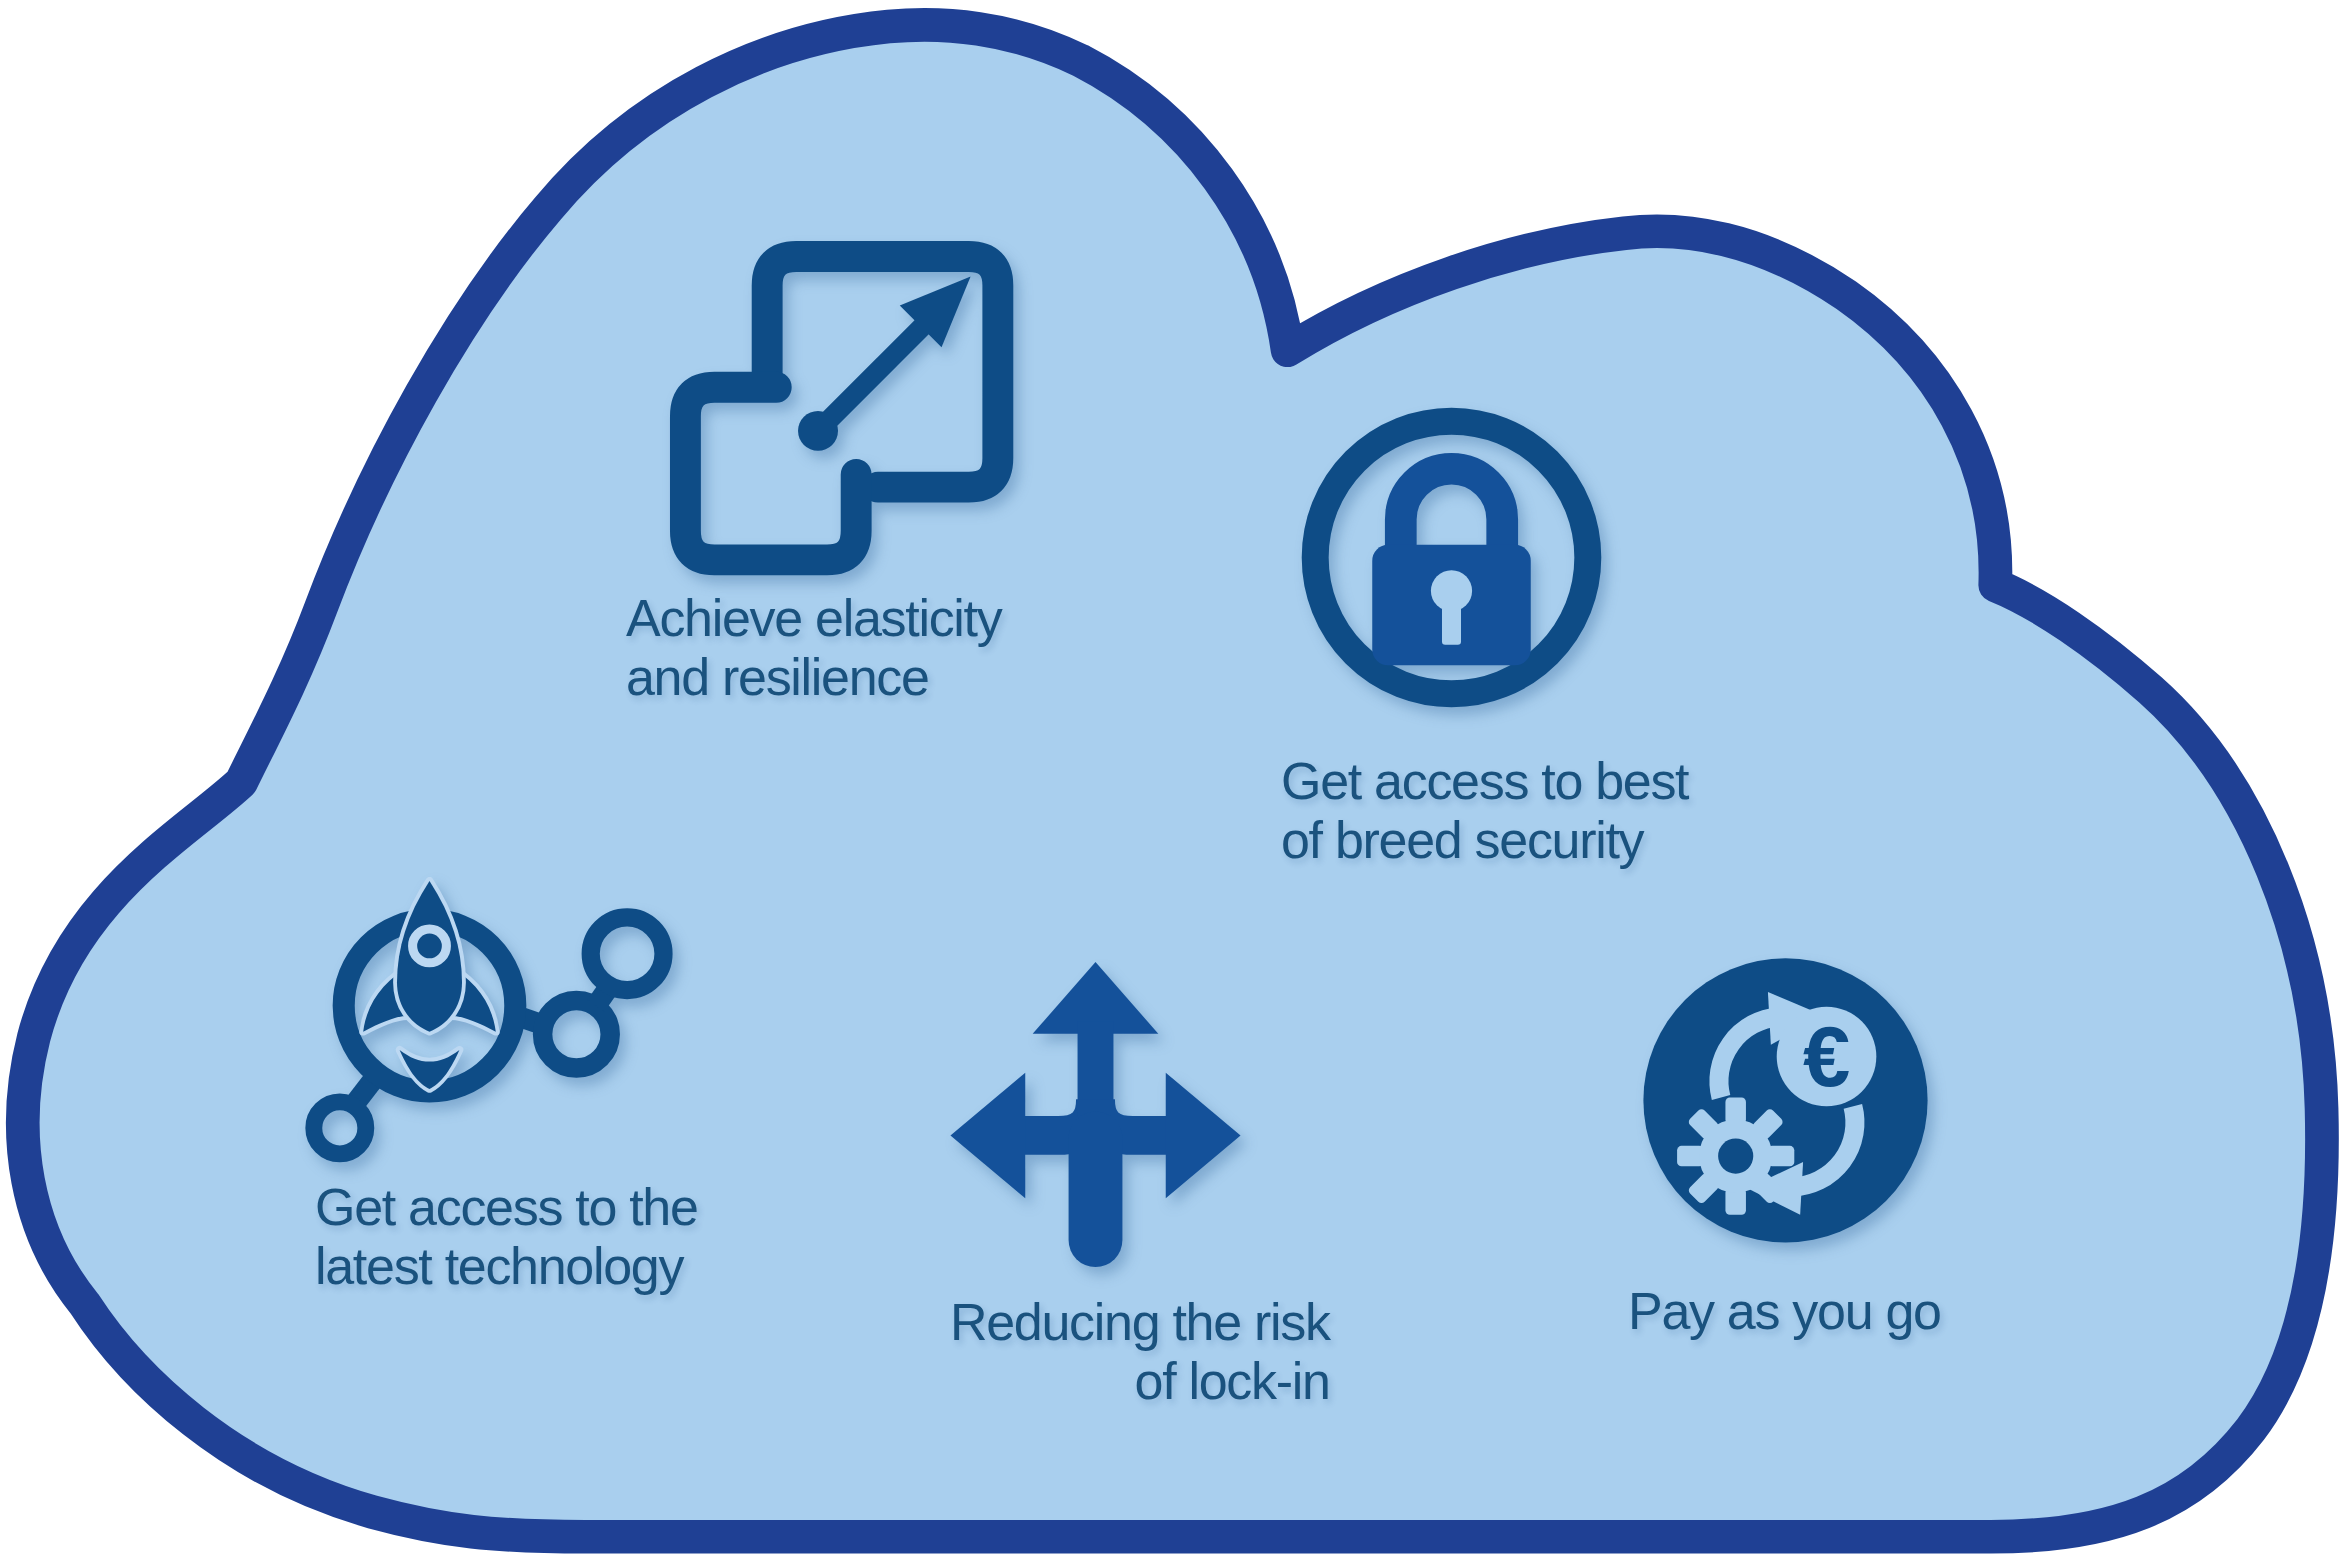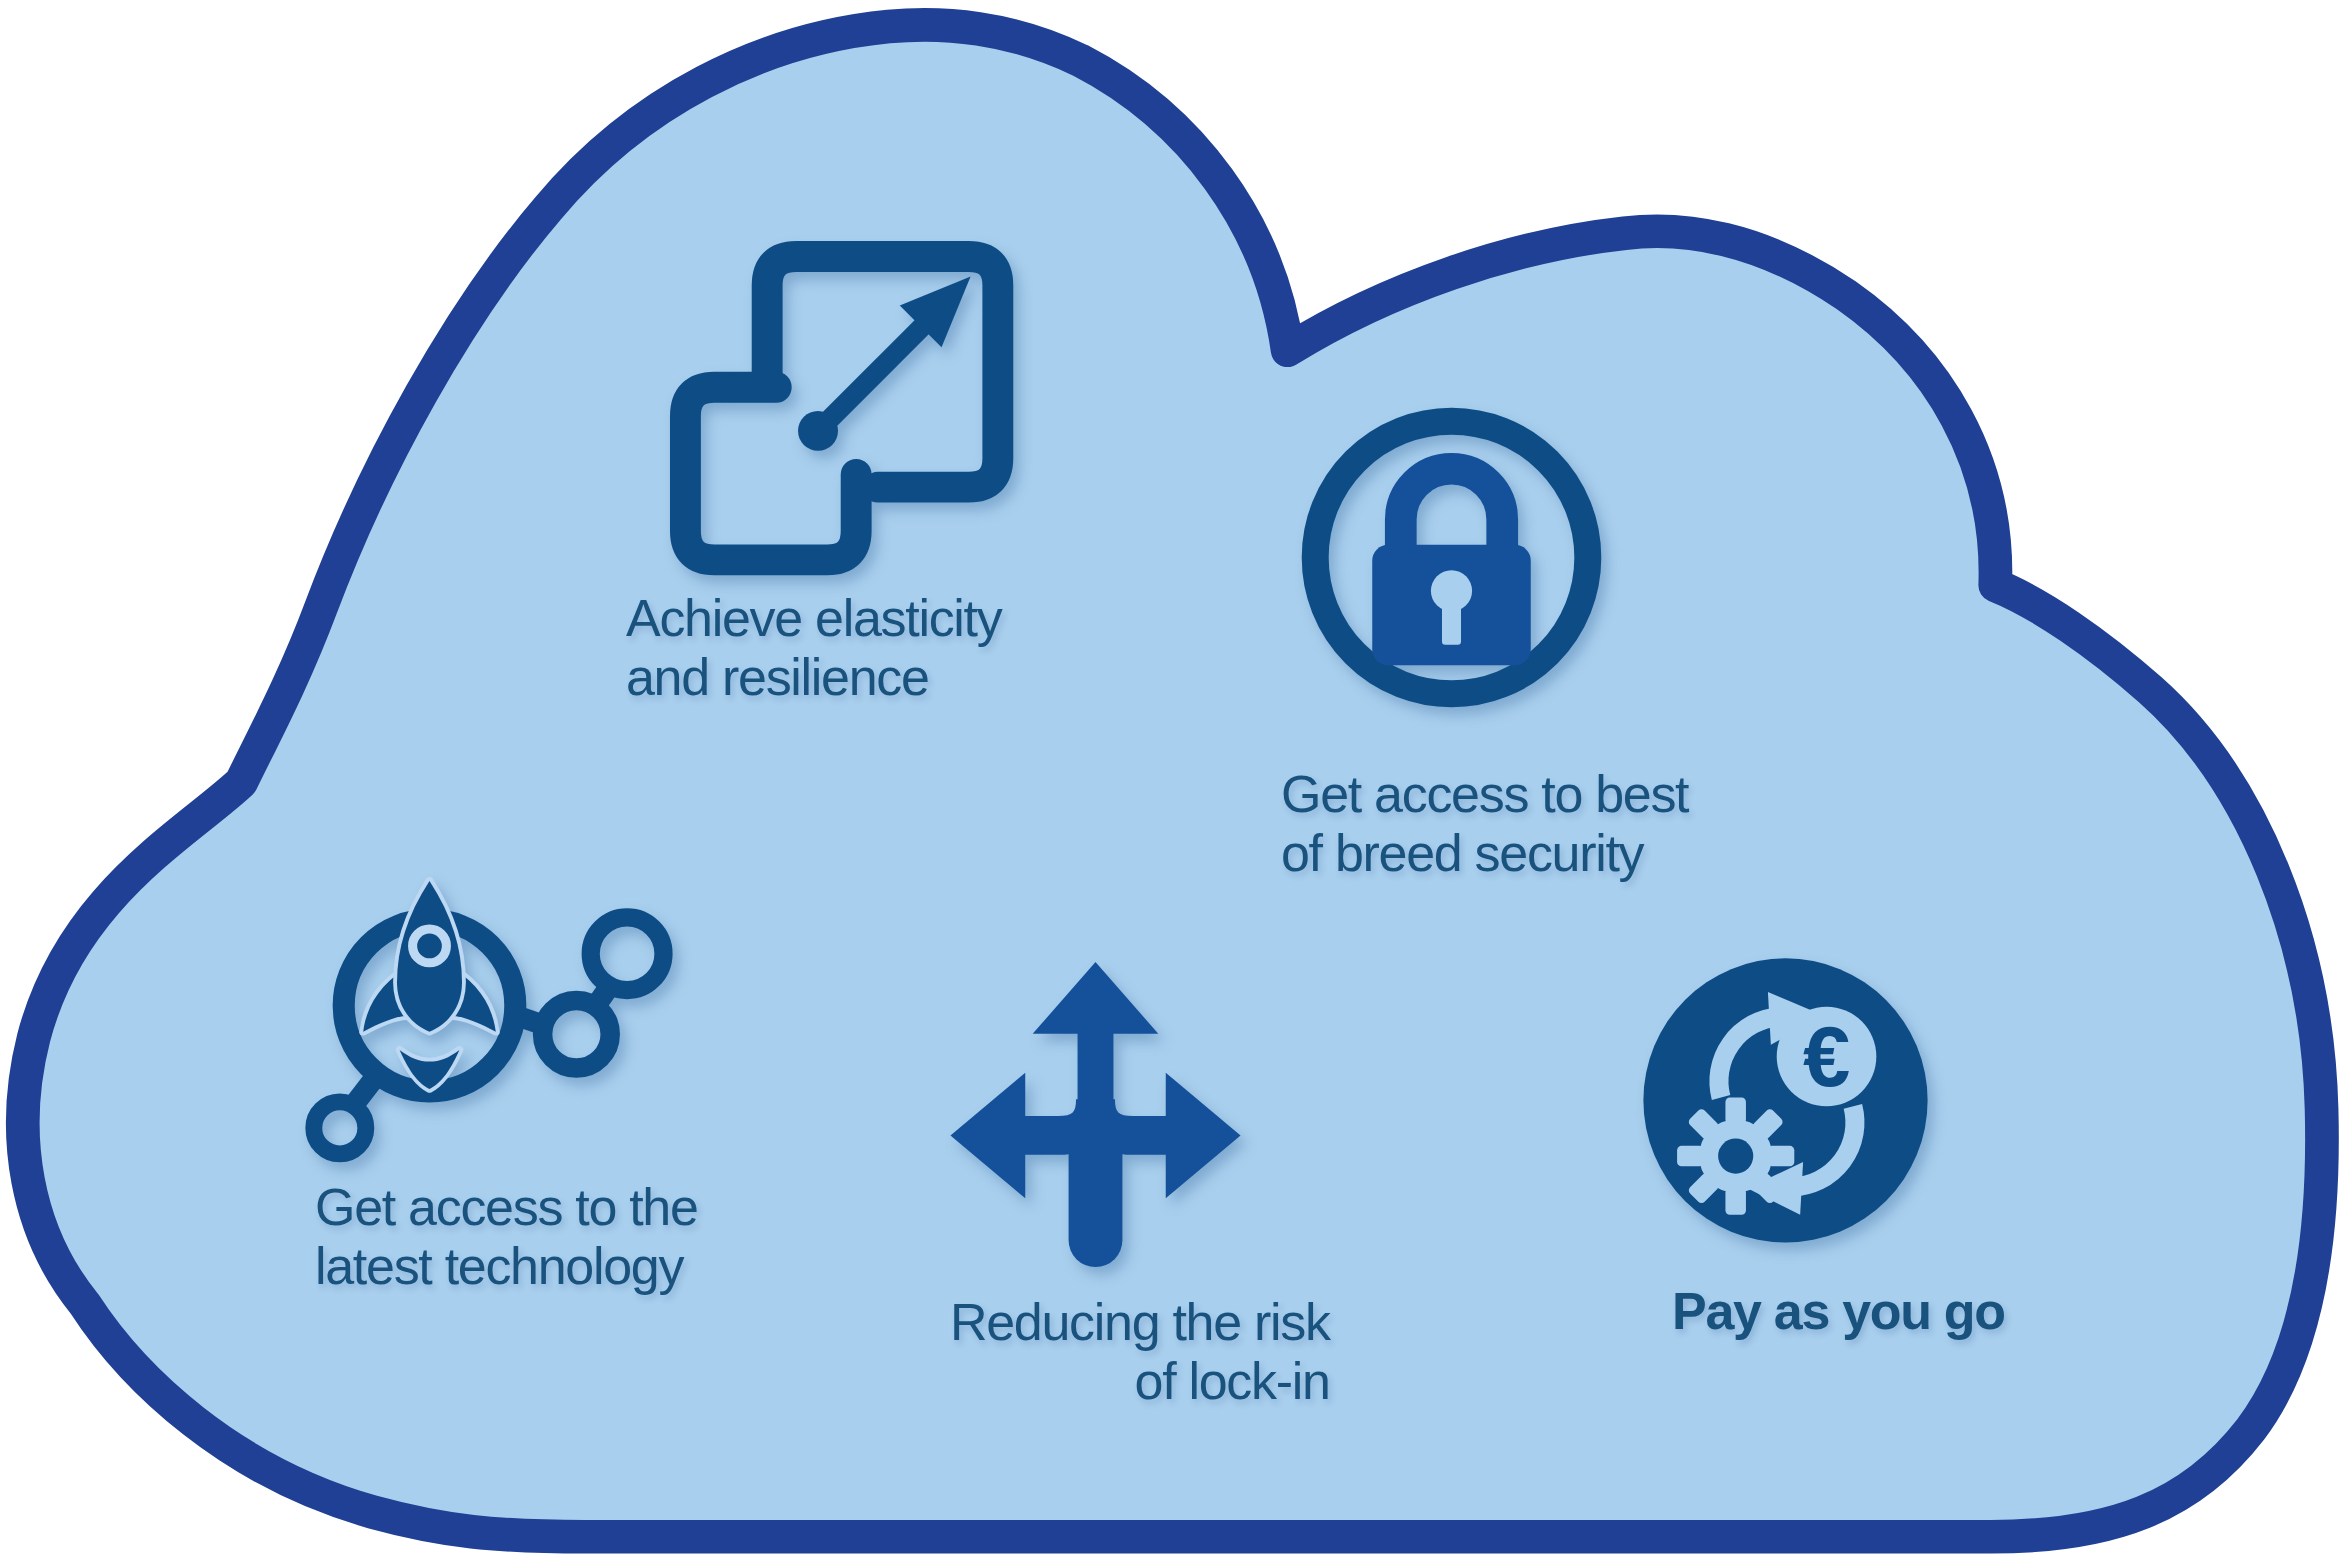--- a/index.html
+++ b/index.html
@@ -111,21 +111,21 @@
   <div class="benefit">
     <div class="icon-wrap" style="left:1293px;top:399px;">
       <svg width="317" height="317" viewBox="0 0 200 200">
         <circle class="st-navy" stroke-width="17" cx="100" cy="100" r="86"></circle>
         <path class="st-blue" stroke-width="20" d="M68 98 V76 A32 32 0 0 1 132 76 V98"></path>
         <rect class="fl-blue" x="50" y="92" width="100" height="76" rx="10"></rect>
         <circle class="fl-light" cx="100" cy="121" r="13"></circle>
         <rect class="fl-light" x="94" y="127" width="12" height="28" rx="2"></rect>
       </svg>
     </div>
-    <div class="label" style="left:1281px;top:752px;margin-top:13px;">
+    <div class="label" style="left:1281px;top:752px;">
       <div>Get access to best</div>
       <div>of breed security</div>
     </div>
   </div>
 
   <div class="benefit">
     <div class="icon-wrap" style="left:293px;top:834px;">
       <svg width="390" height="359" viewBox="0 0 300 276">
 
         <line class="st-navy" stroke-width="16" x1="64" y1="186" x2="44" y2="212"></line>
@@ -191,20 +191,20 @@
             <rect x="-7" y="-40" width="14" height="18" rx="3" transform="rotate(180)"></rect>
             <rect x="-7" y="-40" width="14" height="18" rx="3" transform="rotate(225)"></rect>
             <rect x="-7" y="-40" width="14" height="18" rx="3" transform="rotate(270)"></rect>
             <rect x="-7" y="-40" width="14" height="18" rx="3" transform="rotate(315)"></rect>
             <circle cx="0" cy="0" r="25"></circle>
           </g>
           <circle class="fl-navy" cx="0" cy="0" r="12"></circle>
         </g>
       </svg>
     </div>
-    <div class="label" style="left:1672px;top:1282px;font-weight:bold;">
+    <div class="label" style="left:1628px;top:1282px;">
       <div>Pay as you go</div>
       <div></div>
     </div>
   </div>
 
 </div>
 
 
 </body></html>

